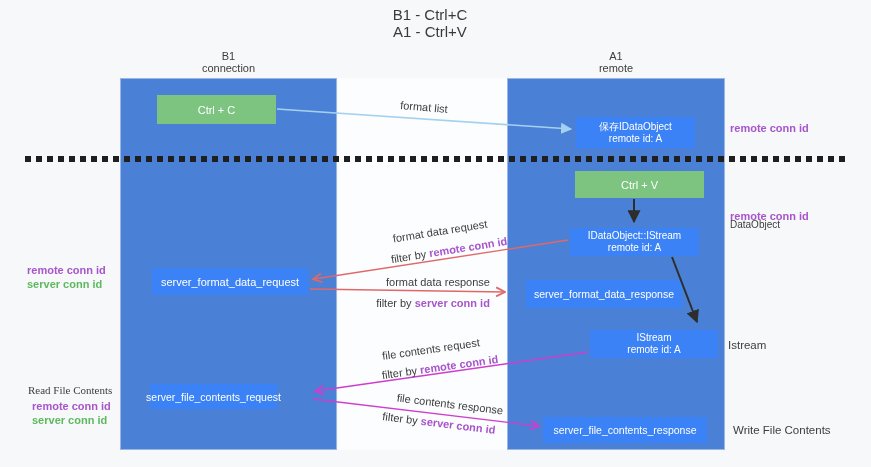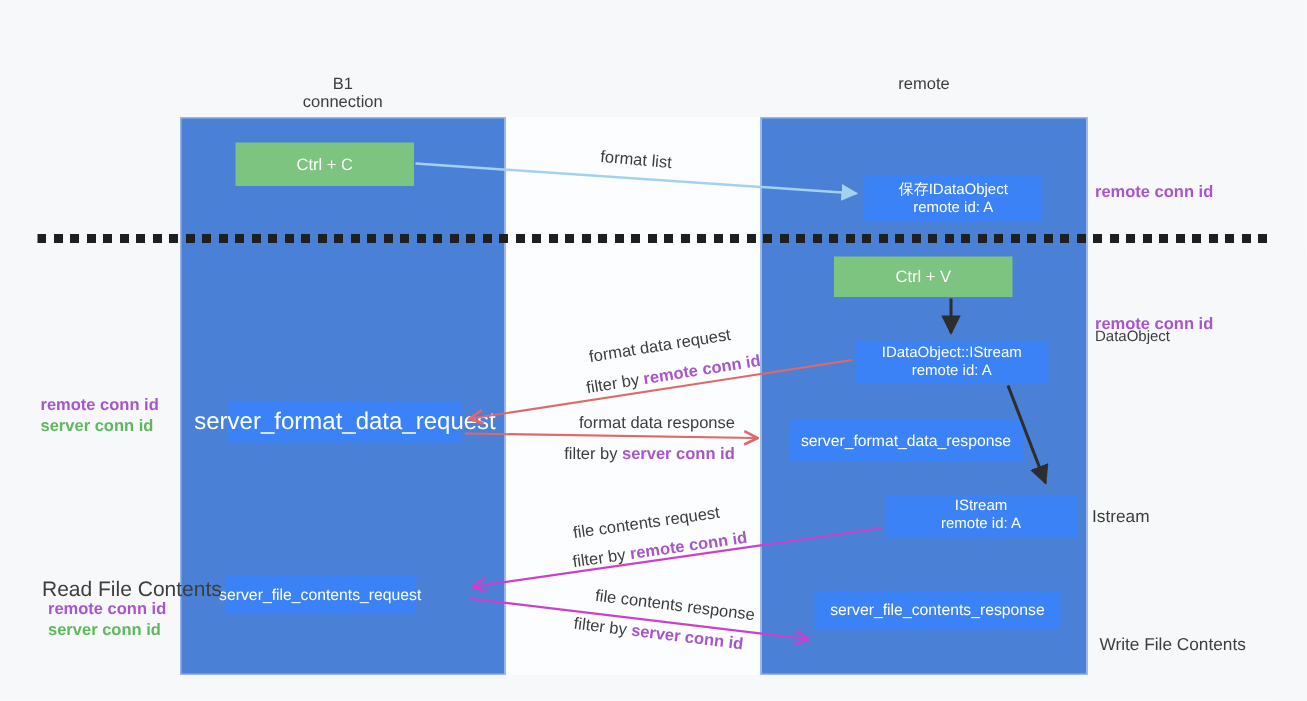--- a/index.html
+++ b/index.html
@@ -32,82 +32,87 @@
   .flow .purple { font-weight:bold; }
   svg.arrows { position:absolute; left:0; top:0; pointer-events:none; }
 </style>
 </head>
 <body>
 
 <div class="stage">
 
   <div class="mid-band"></div>
 
+  <div class="title">
+    <div>B1 - Ctrl+C</div>
+    <div>A1 - Ctrl+V</div>
+  </div>
 
   <div class="col-header b1">
     <div>B1</div>
     <div>connection</div>
   </div>
   <div class="col-header a1">
+    <div>A1</div>
     <div>remote</div>
   </div>
 
   <div class="lane lane-b1"></div>
   <div class="lane lane-a1"></div>
 
   <div class="divider"></div>
 
   <div class="box green" style="left:157px;top:95px;width:119px;height:29px;font-size:11px;justify-content:center;">
     <div>Ctrl + C</div>
   </div>
 
   <div class="box orange" style="left:576px;top:117px;width:119px;height:31px;font-size:10px;line-height:12px;">
     <div>保存IDataObject</div>
     <div>remote id: A</div>
   </div>
 
-  <div class="box green" style="left:556px;top:171px;width:119px;height:27px;font-size:11px;">
+  <div class="box green" style="left:575px;top:171px;width:129px;height:27px;font-size:11px;">
     <div>Ctrl + V</div>
   </div>
 
   <div class="box orange" style="left:570px;top:228px;width:129px;height:28px;font-size:10px;line-height:12px;">
     <div>IDataObject::IStream</div>
     <div>remote id: A</div>
   </div>
 
-  <div class="box orange" style="left:152px;top:268px;width:156px;height:27px;font-size:16px;">
+  <div class="box orange" style="left:152px;top:268px;width:156px;height:27px;font-size:11px;">
     <div>server_format_data_request</div>
   </div>
 
   <div class="box orange" style="left:526px;top:280px;width:156px;height:28px;font-size:10.5px;">
     <div>server_format_data_response</div>
   </div>
 
   <div class="box orange" style="left:590px;top:330px;width:128px;height:28px;font-size:10px;line-height:12px;">
     <div>IStream</div>
     <div>remote id: A</div>
   </div>
 
   <div class="box orange" style="left:150px;top:384px;width:127px;height:25px;font-size:10.5px;">
     <div>server_file_contents_request</div>
   </div>
 
-  <div class="box orange" style="left:543px;top:394px;width:164px;height:26px;font-size:10.5px;">
+  <div class="box orange" style="left:543px;top:417px;width:164px;height:26px;font-size:10.5px;">
     <div>server_file_contents_response</div>
   </div>
 
   <div class="lbl purple" style="left:730px;top:122px;">remote conn id</div>
   <div class="lbl purple" style="left:730px;top:210px;">remote conn id</div>
   <div class="lbl darklbl" style="left:730px;top:219px;font-size:10px;">DataObject</div>
   <div class="lbl darklbl" style="left:728px;top:339px;font-size:11.5px;">Istream</div>
   <div class="lbl darklbl" style="left:733px;top:424px;font-size:11.5px;">Write File Contents</div>
 
   <div class="lbl purple" style="left:27px;top:264px;">remote conn id</div>
   <div class="lbl greenlbl" style="left:27px;top:278px;">server conn id</div>
-  <div class="lbl darklbl" style="left:28px;top:384px;font-size:14px;">Read File Contents</div>
+  <div class="lbl darklbl" style="left:28px;top:384px;font-size:11px;font-family:Liberation Serif, serif;">Read File Contents</div>
   <div class="lbl purple" style="left:32px;top:400px;">remote conn id</div>
   <div class="lbl greenlbl" style="left:32px;top:414px;">server conn id</div>
 
   <svg class="arrows" width="871" height="467" viewBox="0 0 871 467">
     <defs>
       <marker id="mh-blue" viewBox="0 0 10 10" refX="9" refY="5" markerWidth="7" markerHeight="7" orient="auto">
         <path d="M0,0 L10,5 L0,10 z" fill="#a5d1f0"></path>
       </marker>
       <marker id="mh-black" viewBox="0 0 10 10" refX="9" refY="5" markerWidth="6.5" markerHeight="6.5" orient="auto">
         <path d="M0,0 L10,5 L0,10 z" fill="#2d2d2d"></path>

